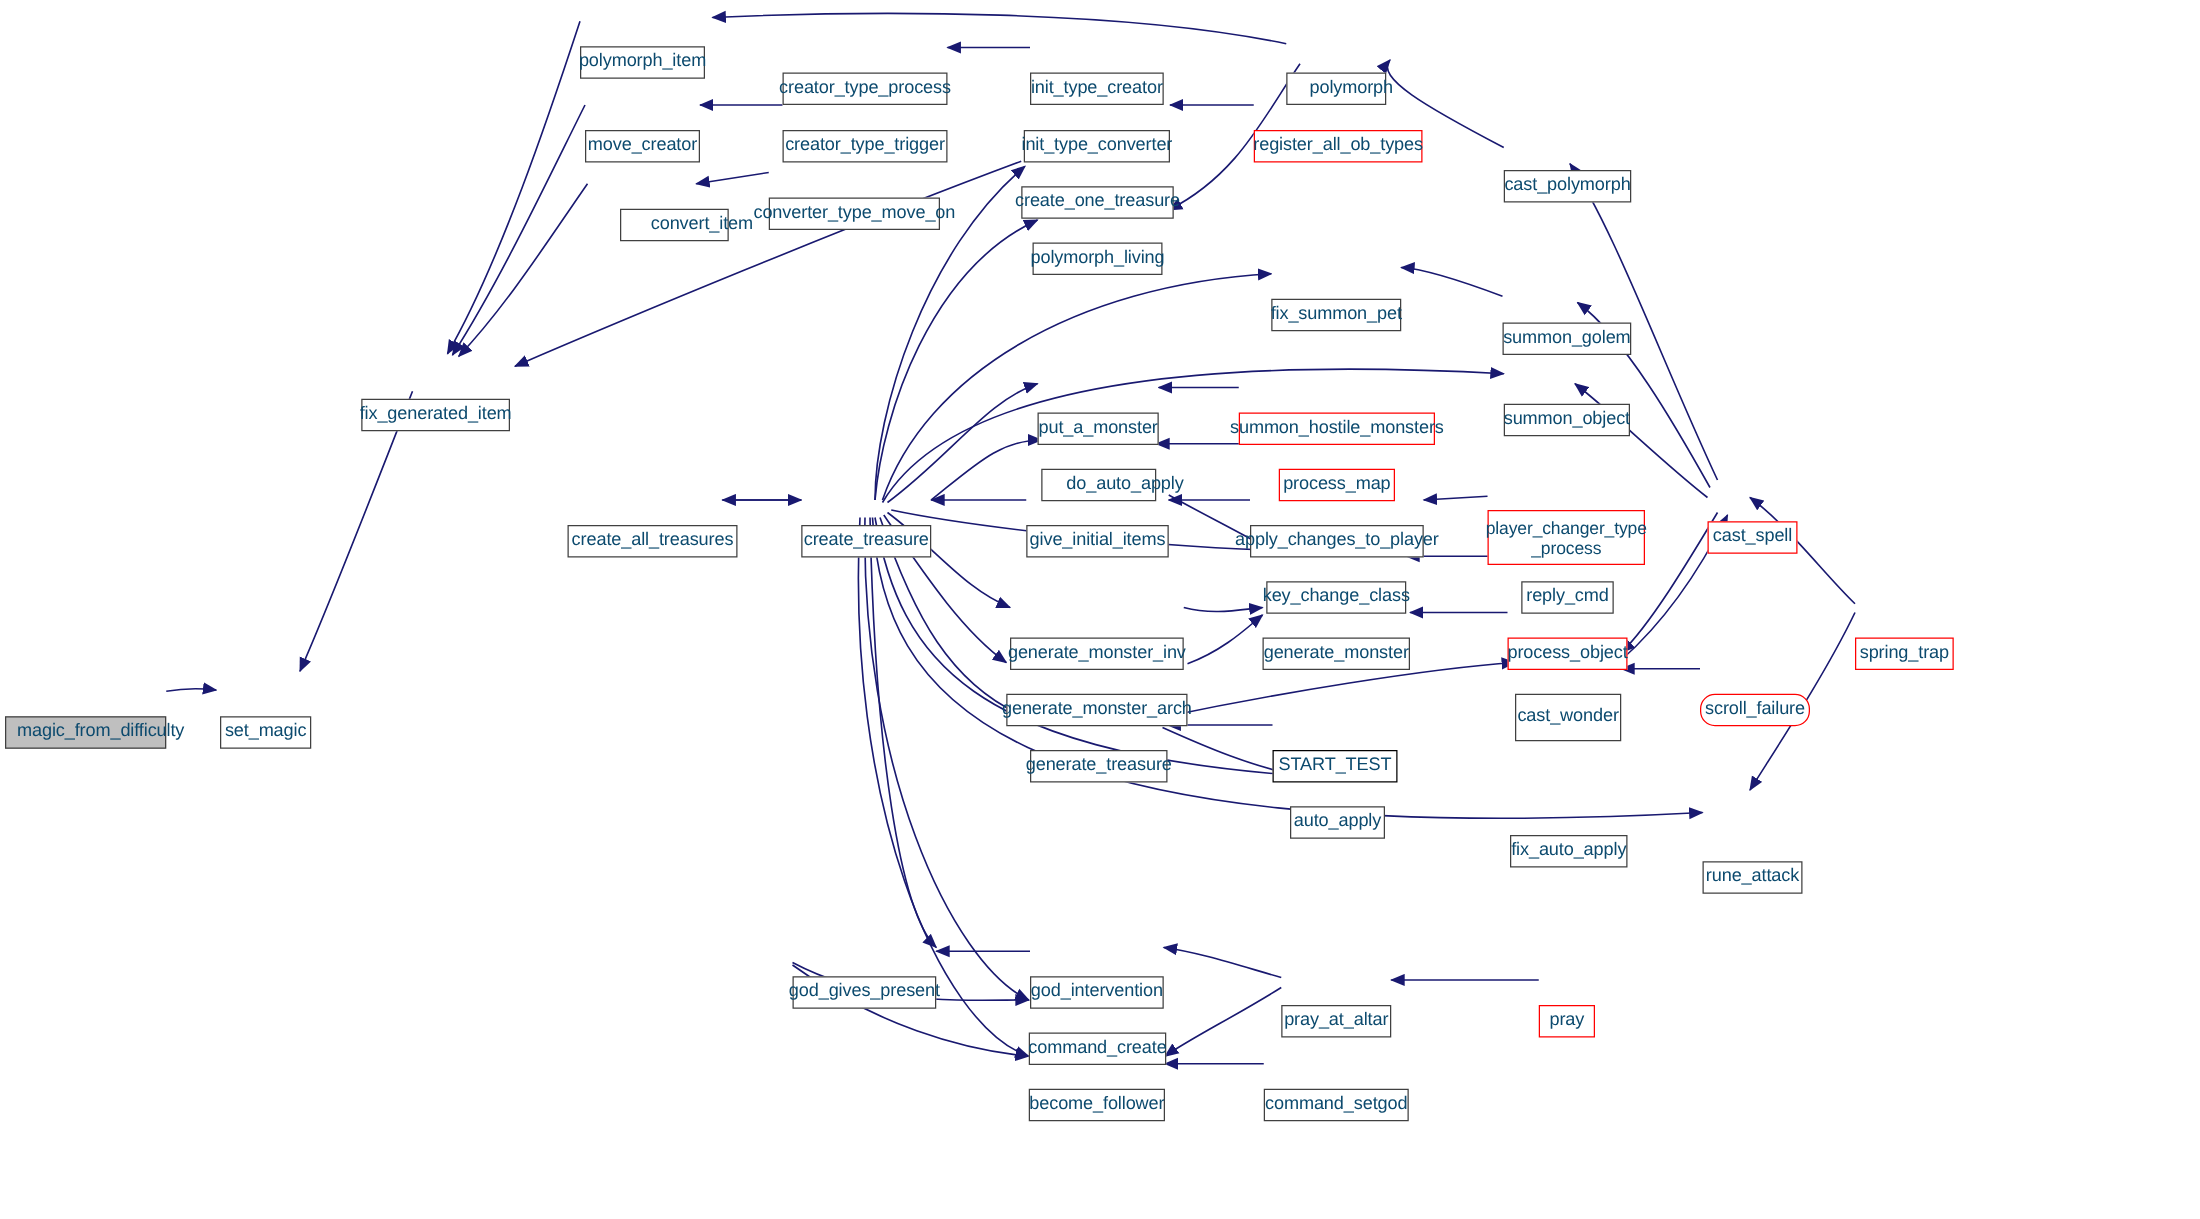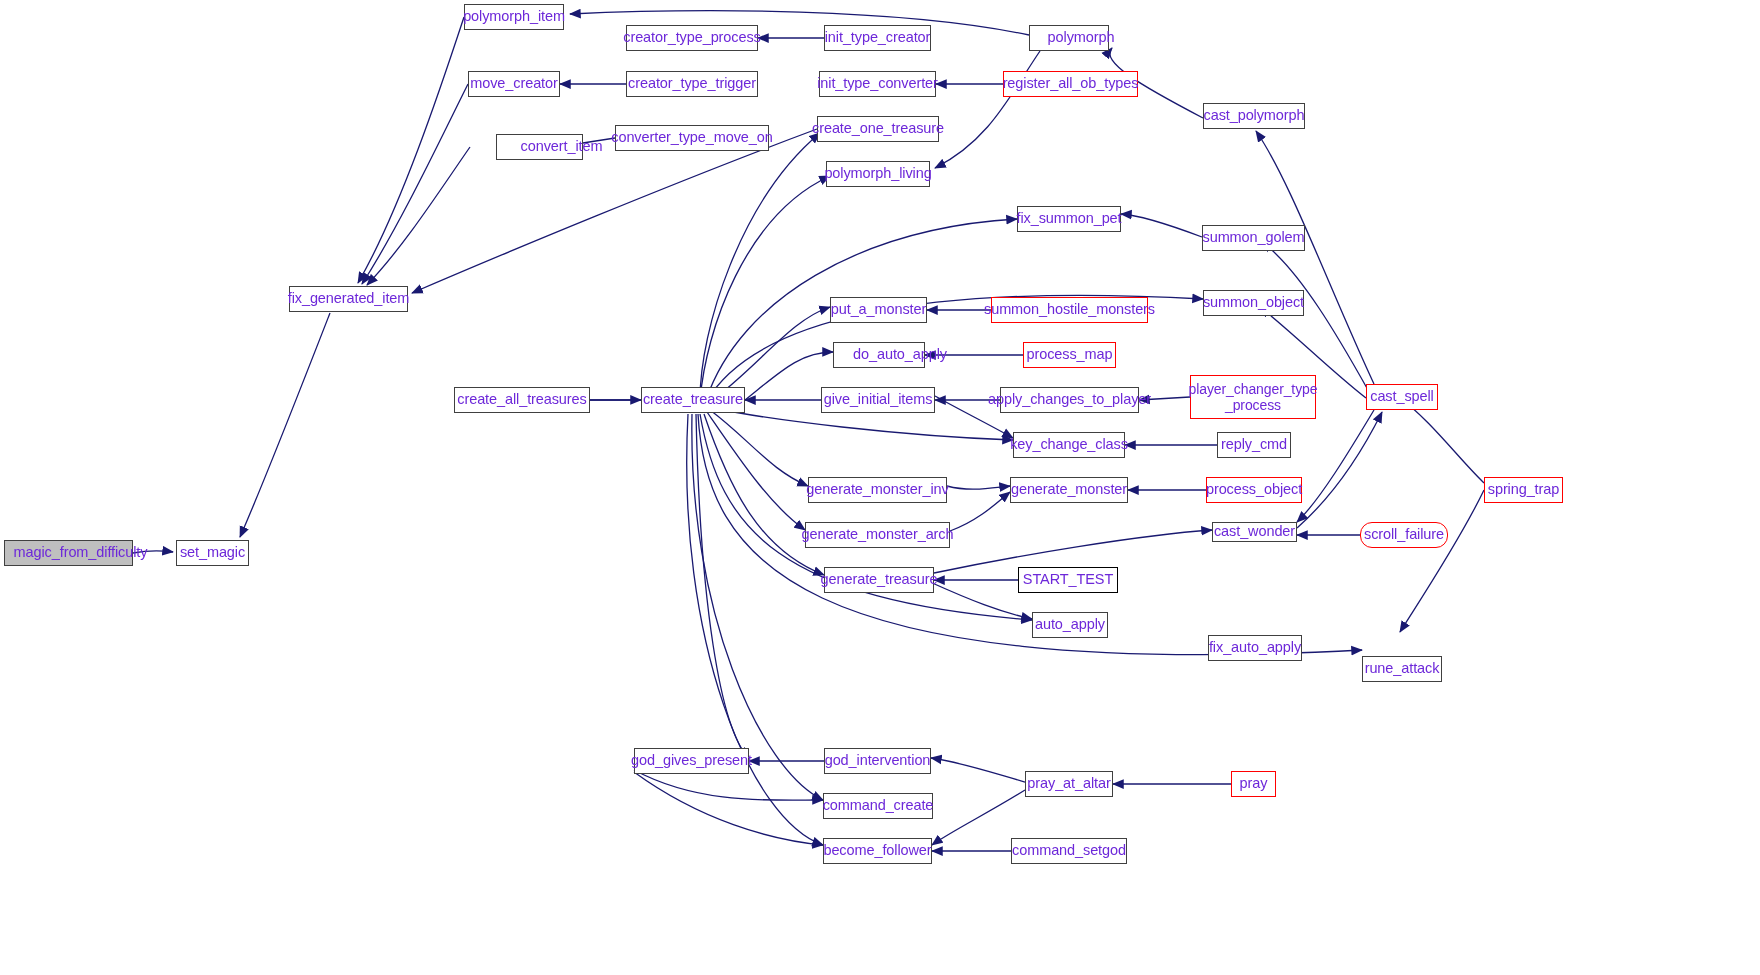--- a/index.html
+++ b/index.html
@@ -25,26 +25,27 @@
   }
   .node {
     position: absolute;
     box-sizing: border-box;
     display: flex;
     align-items: center;
     justify-content: center;
     text-align: center;
     background: #ffffff;
     border: 1px solid #404040;
-    color: #6d28d9;
+    color: #0c4a6e;
     font-size: 14.5px;
     line-height: 1.05;
     white-space: pre-line;
     letter-spacing: -0.1px;
     z-index: 5;
+    margin-top: 33px;
   }
   .node.red {
     border-color: #ff0000;
   }
   .node.thin {
     border-color: #000000;
     border-width: 1px;
   }
   .node.current {
     background: #bfbfbf;
@@ -131,21 +132,21 @@
       <div class="node" style="left: 464px; top: 4px; width: 100px; height: 26px;">polymorph_item</div>
       <div class="node" style="left: 626px; top: 25px; width: 132px; height: 26px;">creator_type_process</div>
       <div class="node" style="left: 824px; top: 25px; width: 107px; height: 26px;">init_type_creator</div>
       <div class="node" style="left: 1029px; top: 25px; width: 80px; height: 26px; padding-left: 24px;">polymorph</div>
       <div class="node" style="left: 468px; top: 71px; width: 92px; height: 26px;">move_creator</div>
       <div class="node" style="left: 626px; top: 71px; width: 132px; height: 26px;">creator_type_trigger</div>
       <div class="node" style="left: 819px; top: 71px; width: 117px; height: 26px;">init_type_converter</div>
       <div class="node red" style="left: 1003px; top: 71px; width: 135px; height: 26px;">register_all_ob_types</div>
       <div class="node" style="left: 1203px; top: 103px; width: 102px; height: 26px;">cast_polymorph</div>
       <div class="node" style="left: 496px; top: 134px; width: 87px; height: 26px; padding-left: 44px;">convert_item</div>
-      <div class="node" style="left: 615px; top: 125px; width: 154px; height: 26px;">converter_type_move_on</div>
+      <div class="node" style="left: 615px; top: 125px; width: 137px; height: 26px;">converter_type_move_on</div>
       <div class="node" style="left: 817px; top: 116px; width: 122px; height: 26px;">create_one_treasure</div>
       <div class="node" style="left: 826px; top: 161px; width: 104px; height: 26px;">polymorph_living</div>
       <div class="node" style="left: 1017px; top: 206px; width: 104px; height: 26px;">fix_summon_pet</div>
       <div class="node" style="left: 1202px; top: 225px; width: 103px; height: 26px;">summon_golem</div>
       <div class="node" style="left: 289px; top: 286px; width: 119px; height: 26px;">fix_generated_item</div>
       <div class="node" style="left: 1203px; top: 290px; width: 101px; height: 26px;">summon_object</div>
       <div class="node" style="left: 830px; top: 297px; width: 97px; height: 26px;">put_a_monster</div>
       <div class="node red" style="left: 991px; top: 297px; width: 157px; height: 26px;">summon_hostile_monsters</div>
       <div class="node" style="left: 833px; top: 342px; width: 92px; height: 26px; padding-left: 42px;">do_auto_apply</div>
       <div class="node red" style="left: 1023px; top: 342px; width: 93px; height: 26px;">process_map</div>
@@ -156,21 +157,21 @@
       <div class="node red" style="left: 1366px; top: 384px; width: 72px; height: 26px;">cast_spell</div>
       <div class="node" style="left: 454px; top: 387px; width: 136px; height: 26px;">create_all_treasures</div>
       <div class="node" style="left: 641px; top: 387px; width: 104px; height: 26px;">create_treasure</div>
       <div class="node" style="left: 1013px; top: 432px; width: 112px; height: 26px;">key_change_class</div>
       <div class="node" style="left: 1217px; top: 432px; width: 74px; height: 26px;">reply_cmd</div>
       <div class="node" style="left: 808px; top: 477px; width: 139px; height: 26px;">generate_monster_inv</div>
       <div class="node" style="left: 1010px; top: 477px; width: 118px; height: 26px;">generate_monster</div>
       <div class="node red" style="left: 1206px; top: 477px; width: 96px; height: 26px;">process_object</div>
       <div class="node red" style="left: 1484px; top: 477px; width: 79px; height: 26px;">spring_trap</div>
       <div class="node" style="left: 805px; top: 522px; width: 145px; height: 26px;">generate_monster_arch</div>
-      <div class="node" style="left: 1212px; top: 522px; width: 85px; height: 20px;">cast_wonder</div>
+      <div class="node" style="left: 1212px; top: 522px; width: 85px; height: 38px;">cast_wonder</div>
       <div class="node red" style="left: 1360px; top: 522px; width: 88px; height: 26px; border-radius: 12px;">scroll_failure</div>
       <div class="node" style="left: 824px; top: 567px; width: 110px; height: 26px;">generate_treasure</div>
       <div class="node thin" style="left: 1018px; top: 567px; width: 100px; height: 26px;">START_TEST</div>
       <div class="node current" style="left: 4px; top: 540px; width: 129px; height: 26px; padding-left: 24px;">magic_from_difficulty</div>
       <div class="node" style="left: 176px; top: 540px; width: 73px; height: 26px;">set_magic</div>
       <div class="node" style="left: 1032px; top: 612px; width: 76px; height: 26px;">auto_apply</div>
       <div class="node" style="left: 1208px; top: 635px; width: 94px; height: 26px;">fix_auto_apply</div>
       <div class="node" style="left: 1362px; top: 656px; width: 80px; height: 26px;">rune_attack</div>
       <div class="node" style="left: 634px; top: 748px; width: 115px; height: 26px;">god_gives_present</div>
       <div class="node" style="left: 824px; top: 748px; width: 107px; height: 26px;">god_intervention</div>

